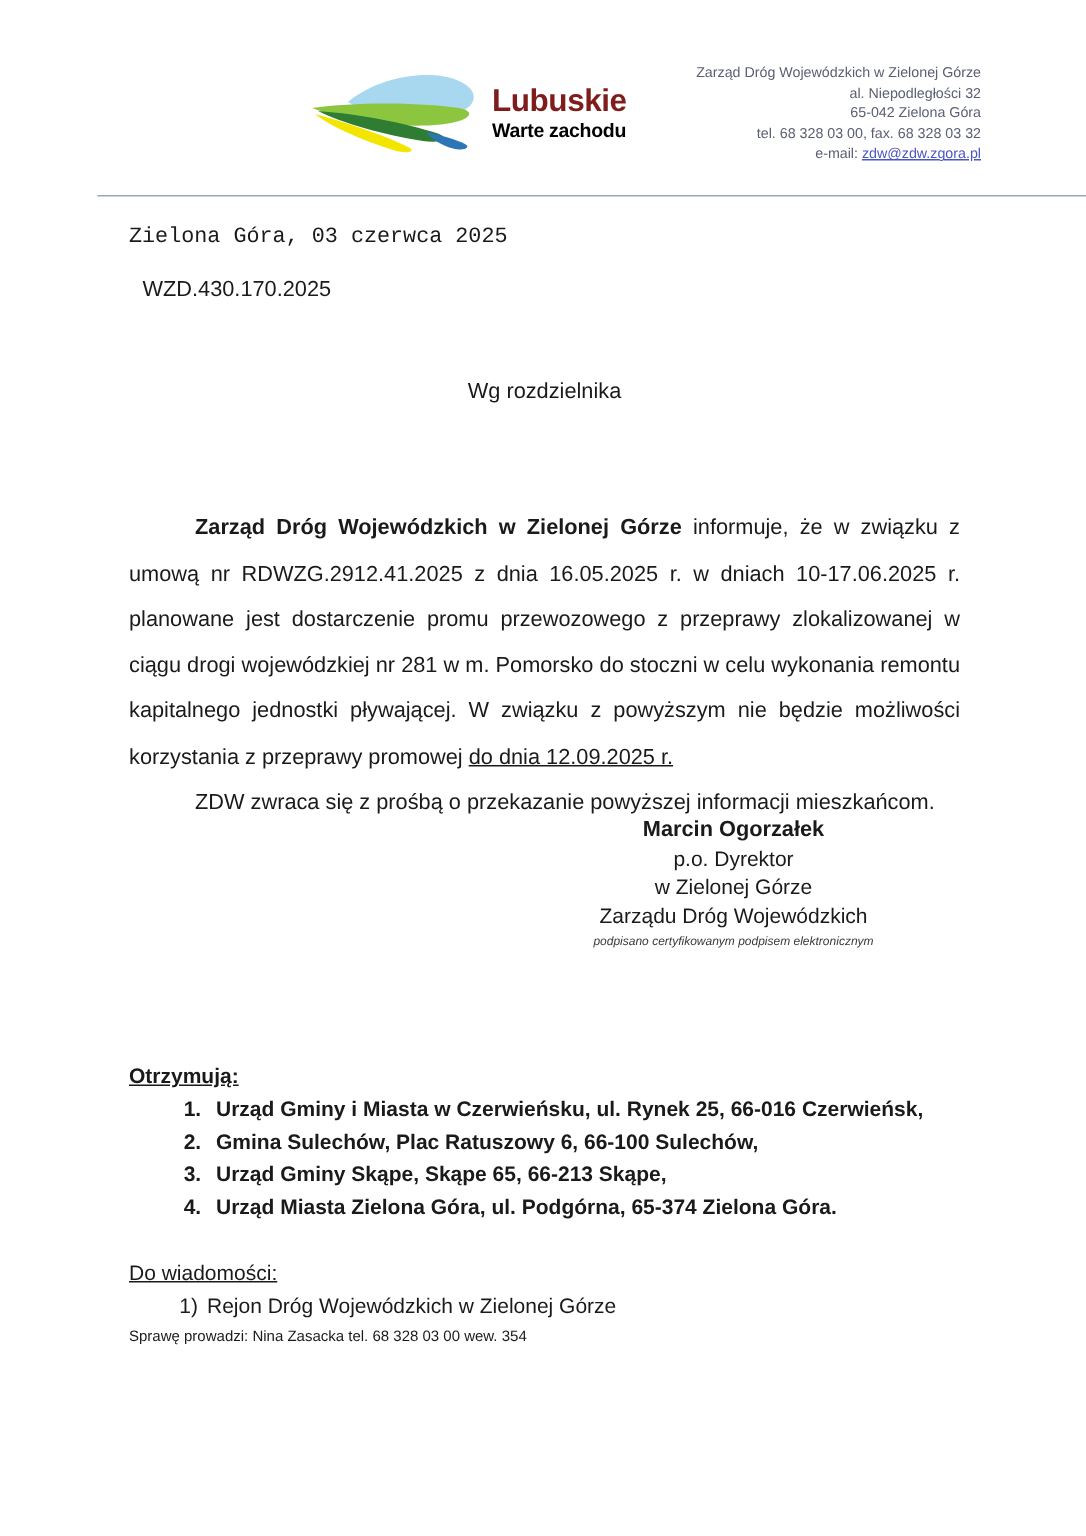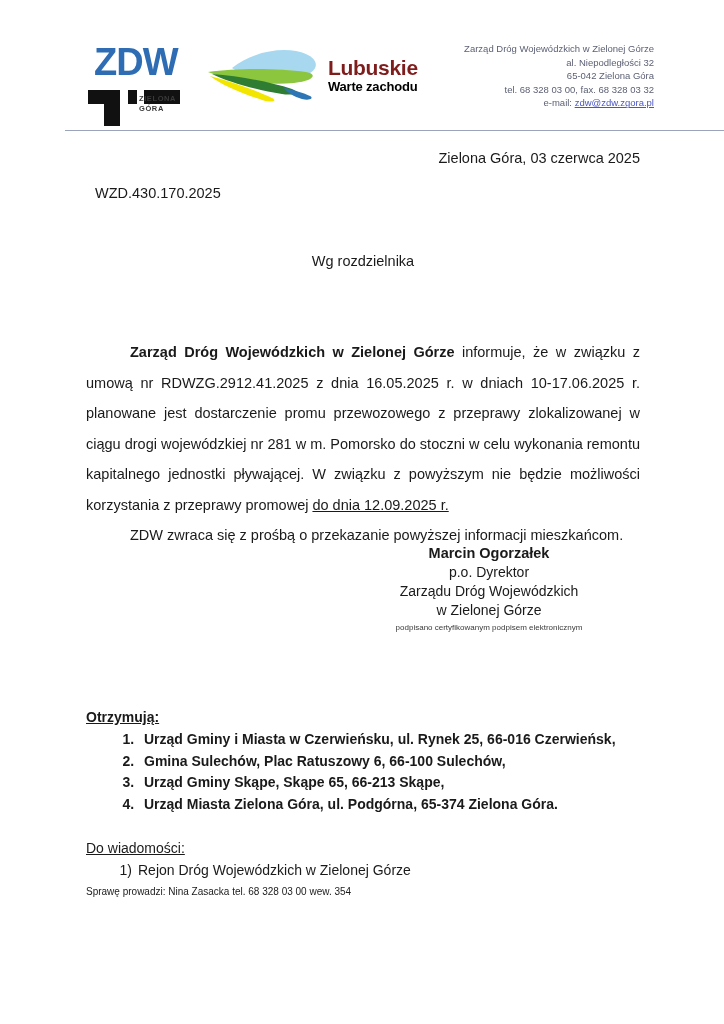--- a/index.html
+++ b/index.html
@@ -99,23 +99,24 @@
     height: 0;
     border-top: 1px solid #9aa4bb;
   }
 
   
   .city-date {
     position: absolute;
     left: 86px;
     top: 148px;
     width: 554px;
-    text-align: right;
-    font-size: 14.5px;
-    line-height: 20px;
+    text-align: left;
+    font-size: 14.5px;
+    line-height: 20px;
+    font-family: Liberation Mono, monospace;
   }
   .ref-no {
     position: absolute;
     left: 95px;
     top: 183px;
     font-size: 14.5px;
     line-height: 20px;
   }
 
   .addressee {
@@ -151,20 +152,21 @@
     position: absolute;
     left: 344px;
     top: 543px;
     width: 290px;
     text-align: center;
   }
   .sig-name { font-size: 14.5px; font-weight: 700; line-height: 20px; }
   .sig-role { font-size: 14px; line-height: 19px; }
   .sig-note {
     font-size: 8px;
+    font-style: italic;
     line-height: 12px;
     color: #3a3a3a;
     margin-top: 2px;
     text-align: center;
   }
 
   
   .recipients {
     position: absolute;
     left: 86px;
@@ -213,32 +215,20 @@
 </style>
 </head>
 <body>
 
 <div class="page">
 
   <div class="header">
 
     <div class="logo-block">
 
-      <div class="zdw-mark">
-        <div class="zdw-letters">ZDW</div>
-        <svg class="zdw-road" viewBox="0 0 118 52">
-          <path d="M2 16 L2 30 L18 30 L18 52 L34 52 L34 16 Z" fill="#111111"></path>
-          <rect x="42" y="16" width="9" height="14" fill="#111111"></rect>
-          <rect x="58" y="16" width="36" height="14" fill="#111111"></rect>
-        </svg>
-        <div class="zdw-sub">
-          <div>ZIELONA</div>
-          <div>GÓRA</div>
-        </div>
-      </div>
 
       <div class="lub-wrap">
         <svg class="lub-swoosh" width="122" height="62" viewBox="0 0 122 62">
           <path d="M26 24 C48 6 82 2 100 10 C116 17 112 30 92 33 C66 37 40 34 26 24 Z" fill="#a8d8f0"></path>
           <path d="M2 28 C30 24 72 24 100 28 C112 30 108 37 88 39 C58 42 22 36 2 28 Z" fill="#8cc63f"></path>
           <path d="M6 30 C34 32 64 38 86 45 C94 48 88 52 76 50 C50 46 22 38 6 30 Z" fill="#2f7d32"></path>
           <path d="M4 32 C26 38 50 46 66 54 C72 57 66 59 56 56 C34 49 14 40 4 32 Z" fill="#f2e500"></path>
           <path d="M78 44 C88 46 98 49 104 52 C108 54 104 57 96 55 C88 53 81 48 78 44 Z" fill="#2e75b6"></path>
         </svg>
         <div class="lub-text">
@@ -267,22 +257,22 @@
   <div class="addressee">Wg rozdzielnika</div>
 
   <div class="body-text">
     <p class="p1"><b>Zarząd Dróg Wojewódzkich w Zielonej Górze</b><span> informuje, że w związku z umową nr RDWZG.2912.41.2025 z dnia 16.05.2025 r. w dniach 10-17.06.2025 r. planowane jest dostarczenie promu przewozowego z przeprawy zlokalizowanej w ciągu drogi wojewódzkiej nr 281 w m. Pomorsko do stoczni w celu wykonania remontu kapitalnego jednostki pływającej. W związku z powyższym nie będzie możliwości korzystania z przeprawy promowej </span><u>do dnia 12.09.2025 r.</u></p>
     <p class="p2">ZDW zwraca się z prośbą o przekazanie powyższej informacji mieszkańcom.</p>
   </div>
 
   <div class="signature">
     <div class="sig-name">Marcin Ogorzałek</div>
     <div class="sig-role">p.o. Dyrektor</div>
+    <div class="sig-role">w Zielonej Górze</div>
     <div class="sig-role">Zarządu Dróg Wojewódzkich</div>
-    <div class="sig-role">w Zielonej Górze</div>
     <div class="sig-note">podpisano certyfikowanym podpisem elektronicznym</div>
   </div>
 
   <div class="recipients">
     <div class="sec-title">Otrzymują:</div>
     <ol class="num-list">
       <li>Urząd Gminy i Miasta w Czerwieńsku, ul. Rynek 25, 66-016 Czerwieńsk,</li>
       <li>Gmina Sulechów, Plac Ratuszowy 6, 66-100 Sulechów,</li>
       <li>Urząd Gminy Skąpe, Skąpe 65, 66-213 Skąpe,</li>
       <li>Urząd Miasta Zielona Góra, ul. Podgórna, 65-374 Zielona Góra.</li>

